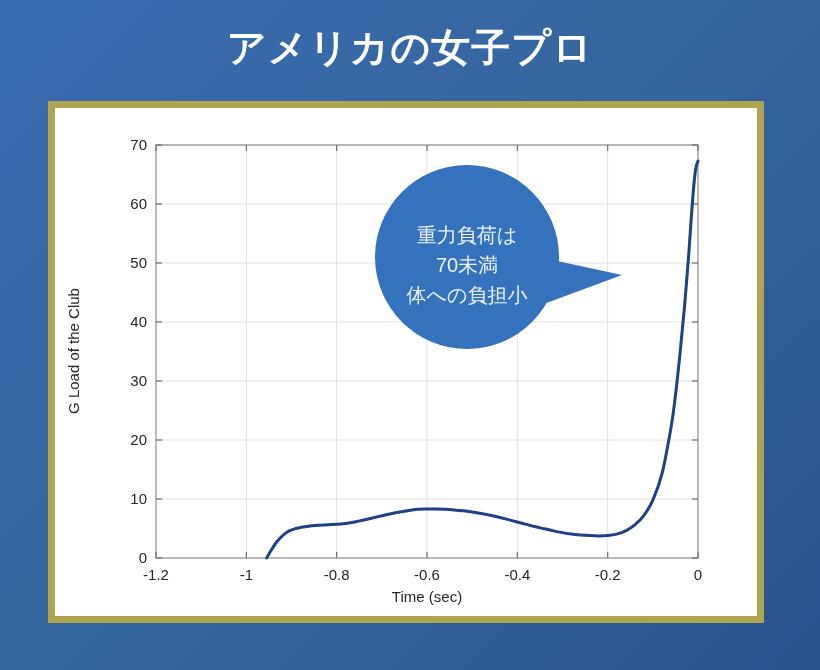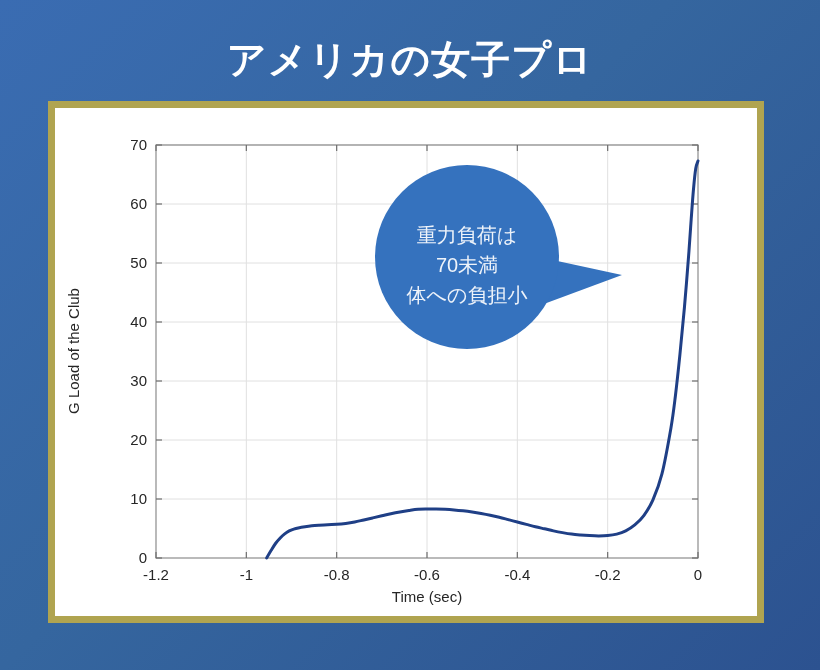--- a/index.html
+++ b/index.html
@@ -15,21 +15,21 @@
   }
   #slide {
     position: relative;
     width: 820px;
     height: 670px;
     background: linear-gradient(135deg, #3a6cb2 0%, #35669f 45%, #2c5290 100%);
   }
   #slide-title {
     position: absolute;
     left: 0;
-    top: 36px;
+    top: 24px;
     width: 820px;
     text-align: center;
     color: #ffffff;
     font-size: 39px;
     font-weight: bold;
     letter-spacing: 1px;
     line-height: 48px;
     white-space: nowrap;
   }
   #chart-card {

